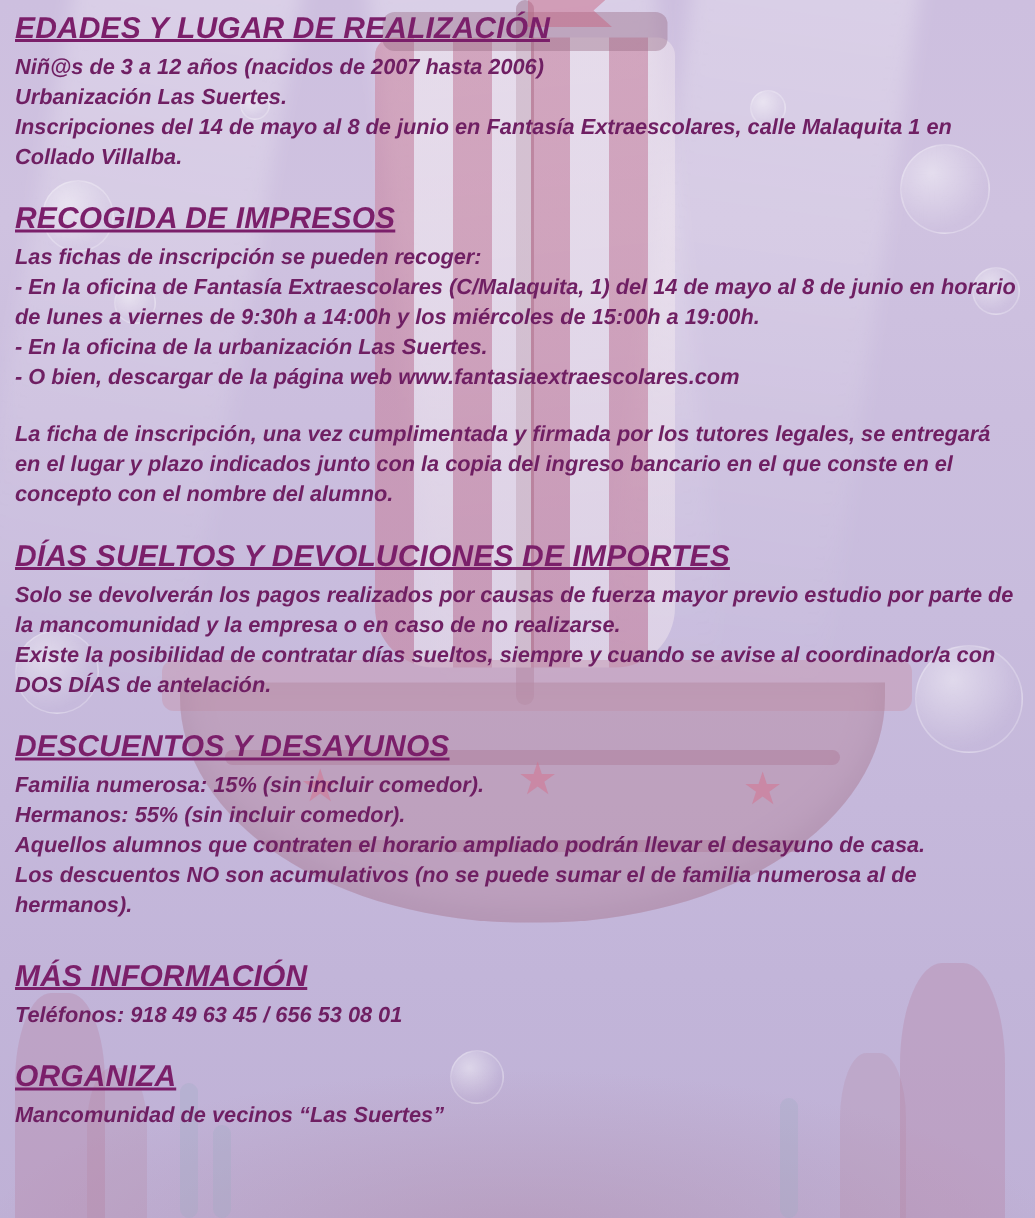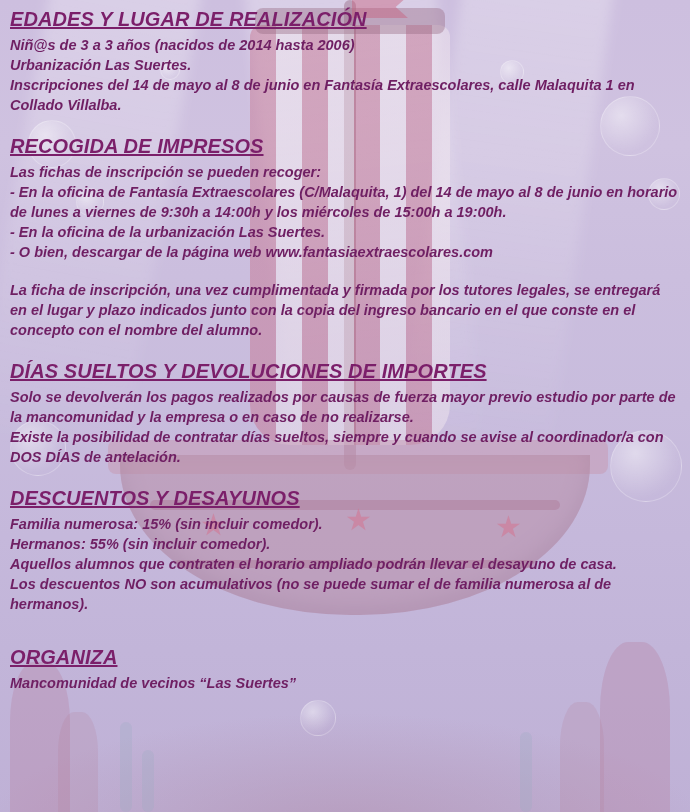--- a/index.html
+++ b/index.html
@@ -230,21 +230,21 @@
     <div class="coral" style="left:560px; width:44px;  height:110px; opacity:.7;"></div>
     <div class="seaweed" style="left:120px; bottom:0; height:90px;"></div>
     <div class="seaweed" style="left:142px; bottom:0; height:62px;"></div>
     <div class="seaweed" style="left:520px; bottom:0; height:80px;"></div>
   </div>
 
   <div class="content">
 
     <div class="block">
       <div class="heading">EDADES Y LUGAR DE REALIZACIÓN</div>
-      <p class="para">Niñ@s de 3 a 3 años (nacidos de 2014 hasta 2006)</p>
+      <p class="para">Niñ@s de 3 a 12 años (nacidos de 2007 hasta 2006)</p>
       <p class="para">Urbanización Las Suertes.</p>
       <p class="para">Inscripciones del 14 de mayo al 8 de junio en Fantasía Extraescolares, calle Malaquita 1 en Collado Villalba.</p>
     </div>
 
     <div class="spacer-sm"></div>
 
     <div class="block">
       <div class="heading">RECOGIDA DE IMPRESOS</div>
       <p class="para">Las fichas de inscripción se pueden recoger:</p>
       <p class="para">- En la oficina de Fantasía Extraescolares (C/Malaquita, 1) del 14 de mayo al 8 de junio en horario de lunes a viernes de 9:30h a 14:00h y los miércoles de 15:00h a 19:00h.</p>
@@ -271,20 +271,24 @@
     <div class="block">
       <div class="heading">DESCUENTOS Y DESAYUNOS</div>
       <p class="para">Familia numerosa: 15% (sin incluir comedor).</p>
       <p class="para">Hermanos: 55% (sin incluir comedor).</p>
       <p class="para">Aquellos alumnos que contraten el horario ampliado podrán llevar el desayuno de casa.</p>
       <p class="para">Los descuentos NO son acumulativos (no se puede sumar el de familia numerosa al de hermanos).</p>
     </div>
 
     <div class="spacer-md"></div>
 
+    <div class="block">
+      <div class="heading">MÁS INFORMACIÓN</div>
+      <p class="para">Teléfonos: 918 49 63 45 / 656 53 08 01</p>
+    </div>
 
     <div class="spacer-sm"></div>
 
     <div class="block">
       <div class="heading">ORGANIZA</div>
       <p class="para">Mancomunidad de vecinos “Las Suertes”</p>
     </div>
 
   </div>
 </div>

